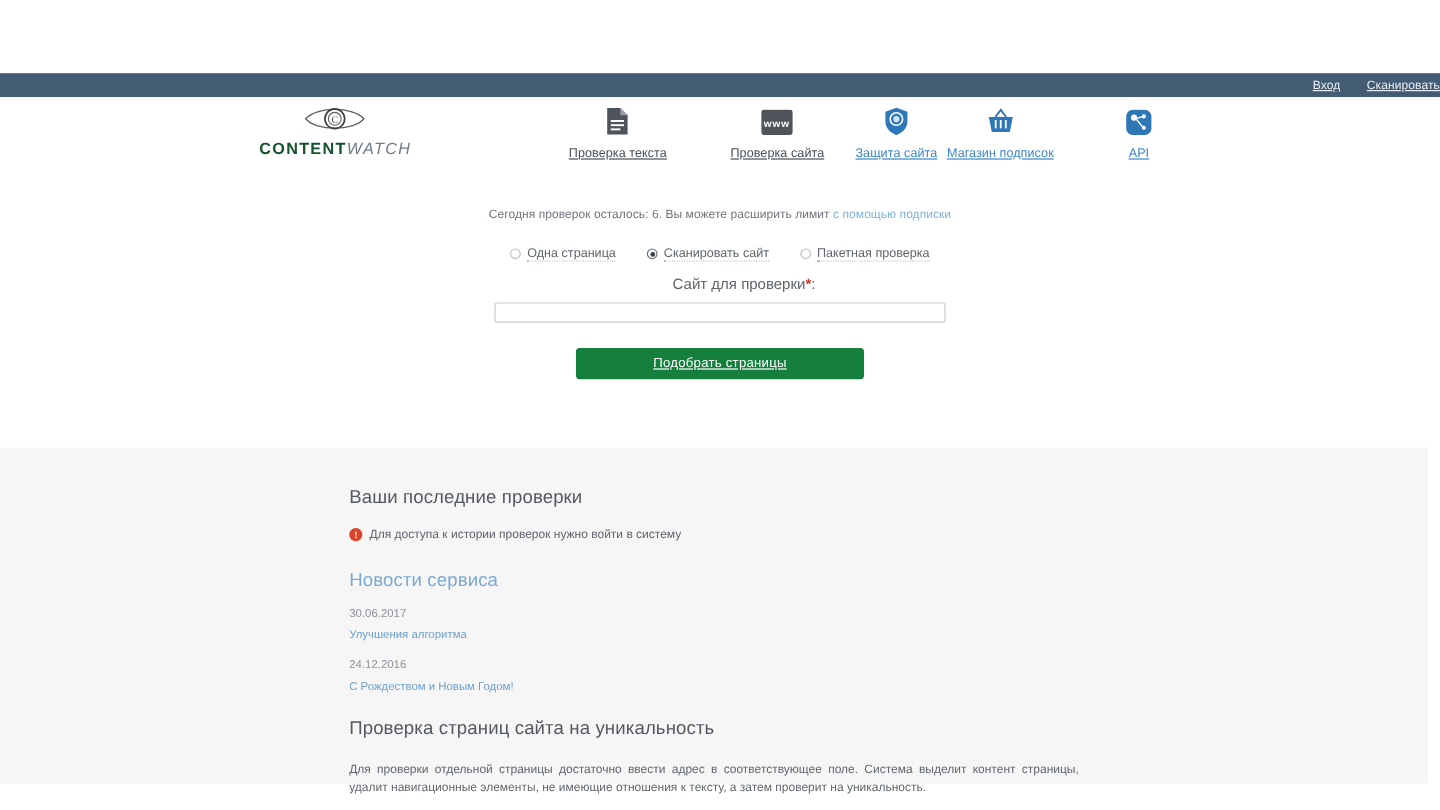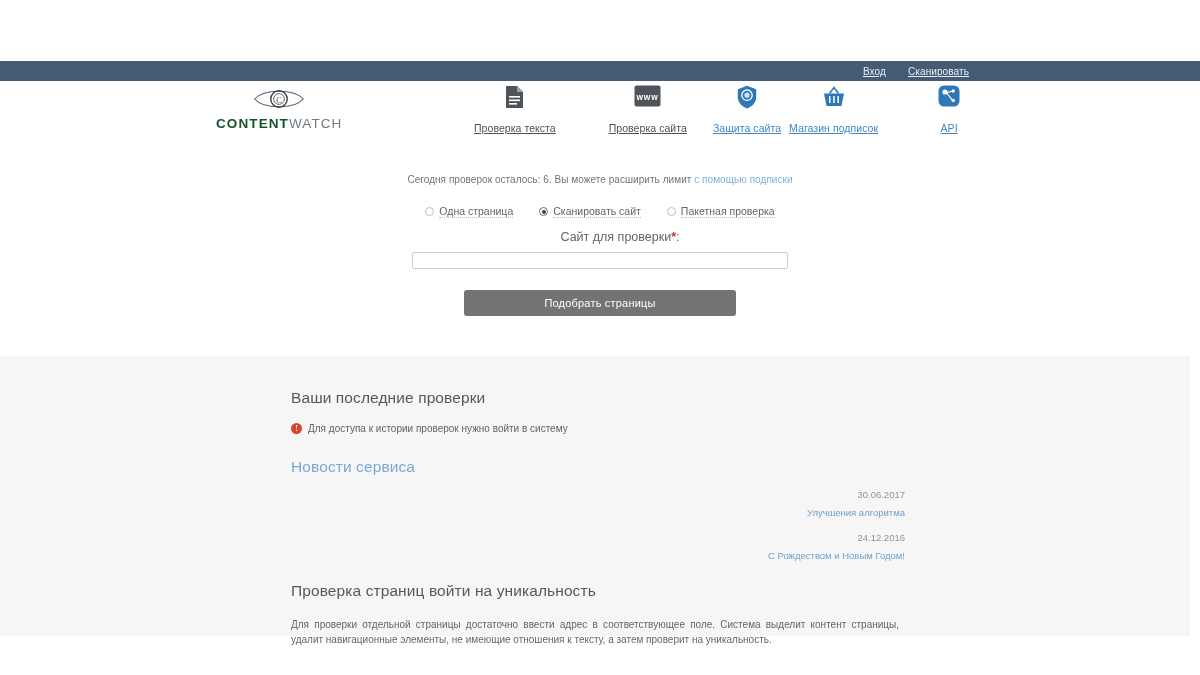--- a/index.html
+++ b/index.html
@@ -20,21 +20,20 @@
 
   
   .topbar {
     position: absolute;
     left: 0; top: 61px;
     width: 1200px; height: 20px;
     background: #445c73;
     display: flex;
     align-items: center;
     justify-content: flex-end;
-    padding-right: 231px;
   }
   .topbar a {
     color: #e8eef4;
     font-size: 10px;
     text-decoration: underline;
     margin-left: 22px;
     letter-spacing: .1px;
     white-space: nowrap;
   }
 
@@ -53,39 +52,39 @@
     text-align: center;
     cursor: pointer;
   }
   .logo .eye { height: 26px; display:block; margin: 0 auto 4px; }
   .logo .wordmark {
     font-size: 13.5px;
     letter-spacing: 1.1px;
     white-space: nowrap;
   }
   .logo .wm-a { color: #14532d; font-weight: 700; }
-  .logo .wm-b { color: #6f7b85; font-weight: 400; }
+  .logo .wm-b { color: #6f7b85; font-weight: 400; font-style: italic; }
 
   .nav {
     position: absolute;
     left: 470px; top: 4px;
     width: 520px;
     display: flex;
     align-items: flex-start;
   }
   .nav-item {
     text-align: center;
     cursor: pointer;
     padding: 0 4px;
     min-width: 46px;
   }
   .nav-item .nicon {
     height: 28px;
     display: flex;
-    align-items: flex-start;
+    align-items: flex-end;
     justify-content: center;
     margin-bottom: 9px;
   }
   .nav-item .nlabel {
     font-size: 10.5px;
     text-decoration: underline;
     white-space: nowrap;
     letter-spacing: .05px;
   }
   .nav-item.dark .nlabel { color: #4a5159; }
@@ -178,35 +177,36 @@
     font-size: 11px;
     padding: 0 4px;
     color: #444;
     outline: none;
     font-family: "Liberation Sans", sans-serif;
   }
 
   .submit-btn {
     display: block;
     margin: 21px auto 0;
-    width: 272px; height: 26px;
-    background: #737373;
+    width: 240px; height: 26px;
+    background: #15803d;
     border: none;
     border-radius: 3px;
     color: #ffffff;
     font-size: 11px;
     letter-spacing: .2px;
     cursor: pointer;
     font-family: "Liberation Sans", sans-serif;
+    text-decoration: underline;
   }
 
   
   .gray-section {
     position: absolute;
-    left: 0; top: 356px;
+    left: 0; top: 373px;
     width: 1190px; height: 280px;
     background: #f6f6f7;
     padding-left: 16px;
   }
   .content {
     position: absolute;
     left: 291px; top: 0;
     width: 614px;
   }
 
@@ -237,21 +237,21 @@
     font-weight: 700;
     line-height: 11px;
     text-align: center;
     margin-right: 6px;
     flex: none;
     font-family: "Liberation Serif", serif;
   }
 
   .sec-news { margin-top: 24px; }
   .news-list { margin-top: 13px; }
-  .news-item { margin-bottom: 12px; text-align: right; }
+  .news-item { margin-bottom: 12px; }
   .news-date {
     font-size: 9.5px;
     color: #8d949a;
     margin-bottom: 2px;
   }
   .news-title {
     font-size: 9.5px;
     color: #6fa0cb;
     text-decoration: none;
     cursor: pointer;
@@ -417,21 +417,21 @@
           <div class="news-item">
             <div class="news-date">24.12.2016</div>
             <a class="news-title" href="#">С Рождеством и Новым Годом!</a>
           </div>
 
 
         </div>
       </div>
 
       <div class="sec-about">
-        <h2 class="h2">Проверка страниц войти на уникальность</h2>
+        <h2 class="h2">Проверка страниц сайта на уникальность</h2>
         <p class="about-p">Для проверки отдельной страницы достаточно ввести адрес в соответствующее поле. Система выделит контент страницы, удалит навигационные элементы, не имеющие отношения к тексту, а затем проверит на уникальность.</p>
       </div>
 
     </div>
   </div>
 
   <div class="right-strip"></div>
 
 </div>
 

